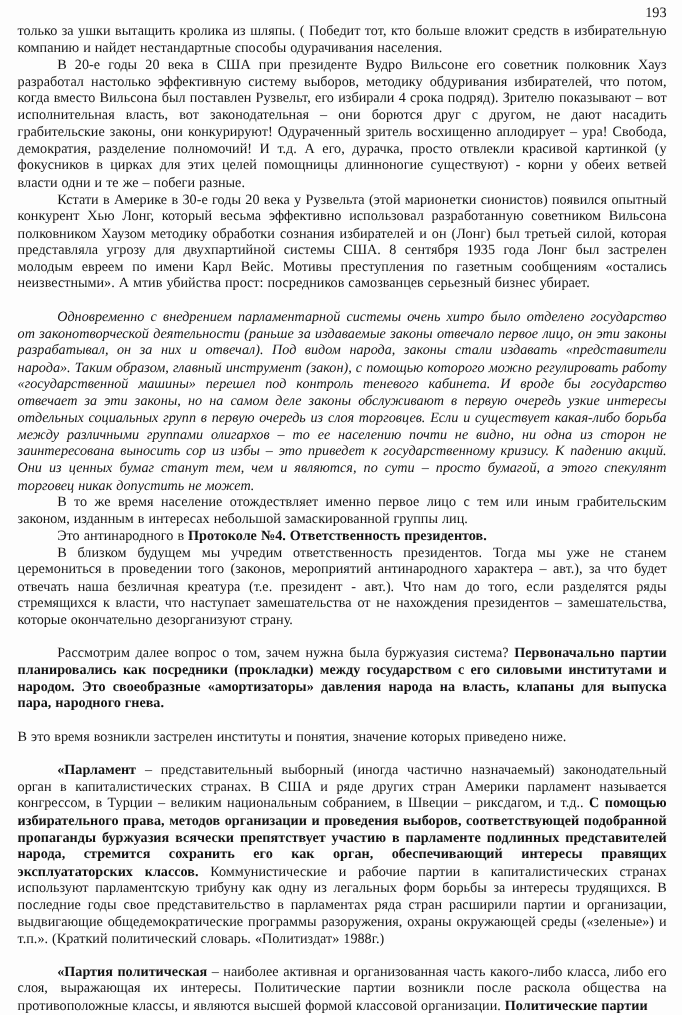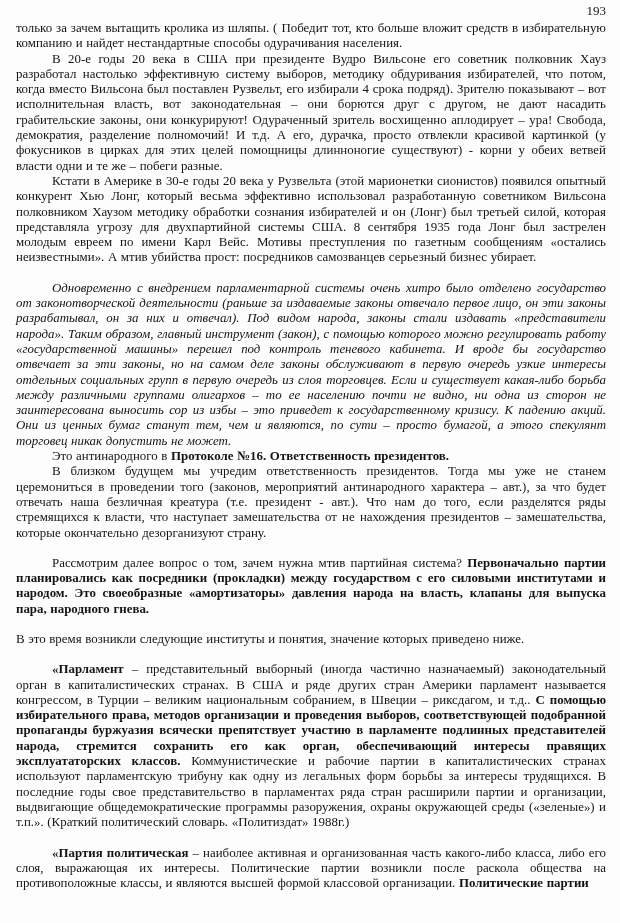--- a/index.html
+++ b/index.html
@@ -35,24 +35,25 @@
   .run.normal { font-weight: normal; font-style: normal; }
   .run.bold { font-weight: bold; }
   .run.italic { font-style: italic; }
 </style>
 </head>
 <body>
 
 <div class="page">
   <div class="page-number">193</div>
   <div class="doc-body">
-      <p class="para"><span class="run normal">только за зачем вытащить кролика из шляпы. ( Победит тот, кто больше вложит средств в избирательную компанию и найдет нестандартные способы одурачивания населения.</span></p>
+      <p class="para"><span class="run normal">только за ушки вытащить кролика из шляпы. ( Победит тот, кто больше вложит средств в избирательную компанию и найдет нестандартные способы одурачивания населения.</span></p>
       <p class="para indent"><span class="run normal">В 20-е годы 20 века в США при президенте Вудро Вильсоне его советник полковник Хауз разработал настолько эффективную систему выборов, методику обдуривания избирателей, что потом, когда вместо Вильсона был поставлен Рузвельт,  его избирали 4 срока подряд). Зрителю показывают – вот исполнительная власть, вот законодательная – они борются друг с другом, не дают  насадить грабительские законы, они конкурируют! Одураченный зритель восхищенно аплодирует – ура! Свобода, демократия, разделение полномочий! И т.д. А его, дурачка, просто отвлекли красивой картинкой (у фокусников в цирках для этих целей помощницы длинноногие существуют) - корни у обеих ветвей власти одни и те же – побеги разные.</span></p>
       <p class="para indent"><span class="run normal">Кстати в Америке в 30-е годы 20 века у Рузвельта (этой марионетки сионистов) появился опытный конкурент Хью Лонг, который весьма эффективно использовал разработанную советником Вильсона полковником Хаузом методику обработки сознания избирателей и он (Лонг) был третьей силой, которая представляла угрозу для двухпартийной системы США. 8 сентября 1935 года Лонг был застрелен молодым евреем по имени Карл Вейс. Мотивы преступления по газетным сообщениям «остались неизвестными». А мтив убийства прост: посредников самозванцев серьезный бизнес убирает.</span></p>
       <p class="para indent space-before"><span class="run italic">Одновременно с внедрением парламентарной системы очень хитро было отделено государство от законотворческой деятельности (раньше  за издаваемые законы отвечало первое лицо, он эти законы разрабатывал, он за них и отвечал). Под видом народа, законы стали издавать «представители народа». Таким образом, главный инструмент (закон), с помощью которого можно регулировать работу «государственной машины» перешел под контроль теневого кабинета. И вроде бы государство отвечает за эти законы, но на самом деле законы обслуживают в первую очередь узкие интересы отдельных социальных групп в первую очередь из слоя торговцев.  Если и существует какая-либо борьба между различными группами олигархов – то ее населению почти не видно, ни одна из сторон не заинтересована выносить сор из избы – это приведет к государственному кризису. К падению акций. Они из ценных бумаг станут тем, чем и являются, по сути – просто бумагой, а этого спекулянт торговец никак допустить не может.</span></p>
-      <p class="para indent"><span class="run normal">Это антинародного в </span><span class="run bold">Протоколе №16. Ответственность президентов.</span></p>
+      <p class="para indent"><span class="run normal">В то же время население отождествляет именно первое лицо с тем или иным грабительским законом, изданным в интересах небольшой замаскированной группы лиц.</span></p>
+      <p class="para indent"><span class="run normal">Это антинародного в </span><span class="run bold">Протоколе №4. Ответственность президентов.</span></p>
       <p class="para indent"><span class="run normal">В близком будущем мы учредим ответственность президентов. Тогда мы уже не станем церемониться в проведении того (законов, мероприятий антинародного характера – авт.),  за что будет отвечать наша безличная креатура (т.е. президент - авт.). Что нам до того, если разделятся ряды стремящихся к власти, что наступает замешательства от не нахождения президентов – замешательства, которые окончательно дезорганизуют страну.</span></p>
-      <p class="para indent space-before"><span class="run normal">Рассмотрим далее вопрос о том, зачем нужна мтив партийная система? </span><span class="run bold">Первоначально партии планировались как посредники (прокладки) между государством с его силовыми институтами и народом. Это своеобразные «амортизаторы» давления народа на власть, клапаны для выпуска пара, народного гнева.</span></p>
-      <p class="para space-before"><span class="run normal">В это время возникли следующие институты и понятия, значение которых приведено ниже.</span></p>
+      <p class="para indent space-before"><span class="run normal">Рассмотрим далее вопрос о том, зачем нужна была буржуазия система? </span><span class="run bold">Первоначально партии планировались как посредники (прокладки) между государством с его силовыми институтами и народом. Это своеобразные «амортизаторы» давления народа на власть, клапаны для выпуска пара, народного гнева.</span></p>
+      <p class="para space-before"><span class="run normal">В это время возникли застрелен институты и понятия, значение которых приведено ниже.</span></p>
       <p class="para indent space-before"><span class="run bold">«Парламент</span><span class="run normal"> – представительный выборный (иногда частично назначаемый) законодательный орган в капиталистических странах. В США и ряде других стран Америки парламент называется конгрессом, в Турции – великим национальным собранием, в Швеции – риксдагом, и т.д.. </span><span class="run bold">С помощью избирательного права, методов организации и проведения выборов, соответствующей подобранной пропаганды буржуазия всячески препятствует участию в парламенте подлинных представителей народа, стремится сохранить его как орган, обеспечивающий интересы правящих эксплуататорских классов.</span><span class="run normal"> Коммунистические и рабочие партии в капиталистических странах используют парламентскую трибуну как одну из легальных форм борьбы за интересы трудящихся. В последние годы свое представительство в парламентах ряда стран расширили партии и организации, выдвигающие общедемократические программы разоружения, охраны окружающей среды («зеленые») и т.п.». (Краткий политический словарь. «Политиздат» 1988г.)</span></p>
       <p class="para indent space-before"><span class="run bold">«Партия политическая</span><span class="run normal"> – наиболее активная и организованная часть какого-либо класса, либо его слоя, выражающая их интересы. Политические партии возникли после раскола общества на противоположные классы, и являются высшей формой классовой организации. </span><span class="run bold">Политические партии</span></p>
     </div>
 </div>
 
 </body></html>

